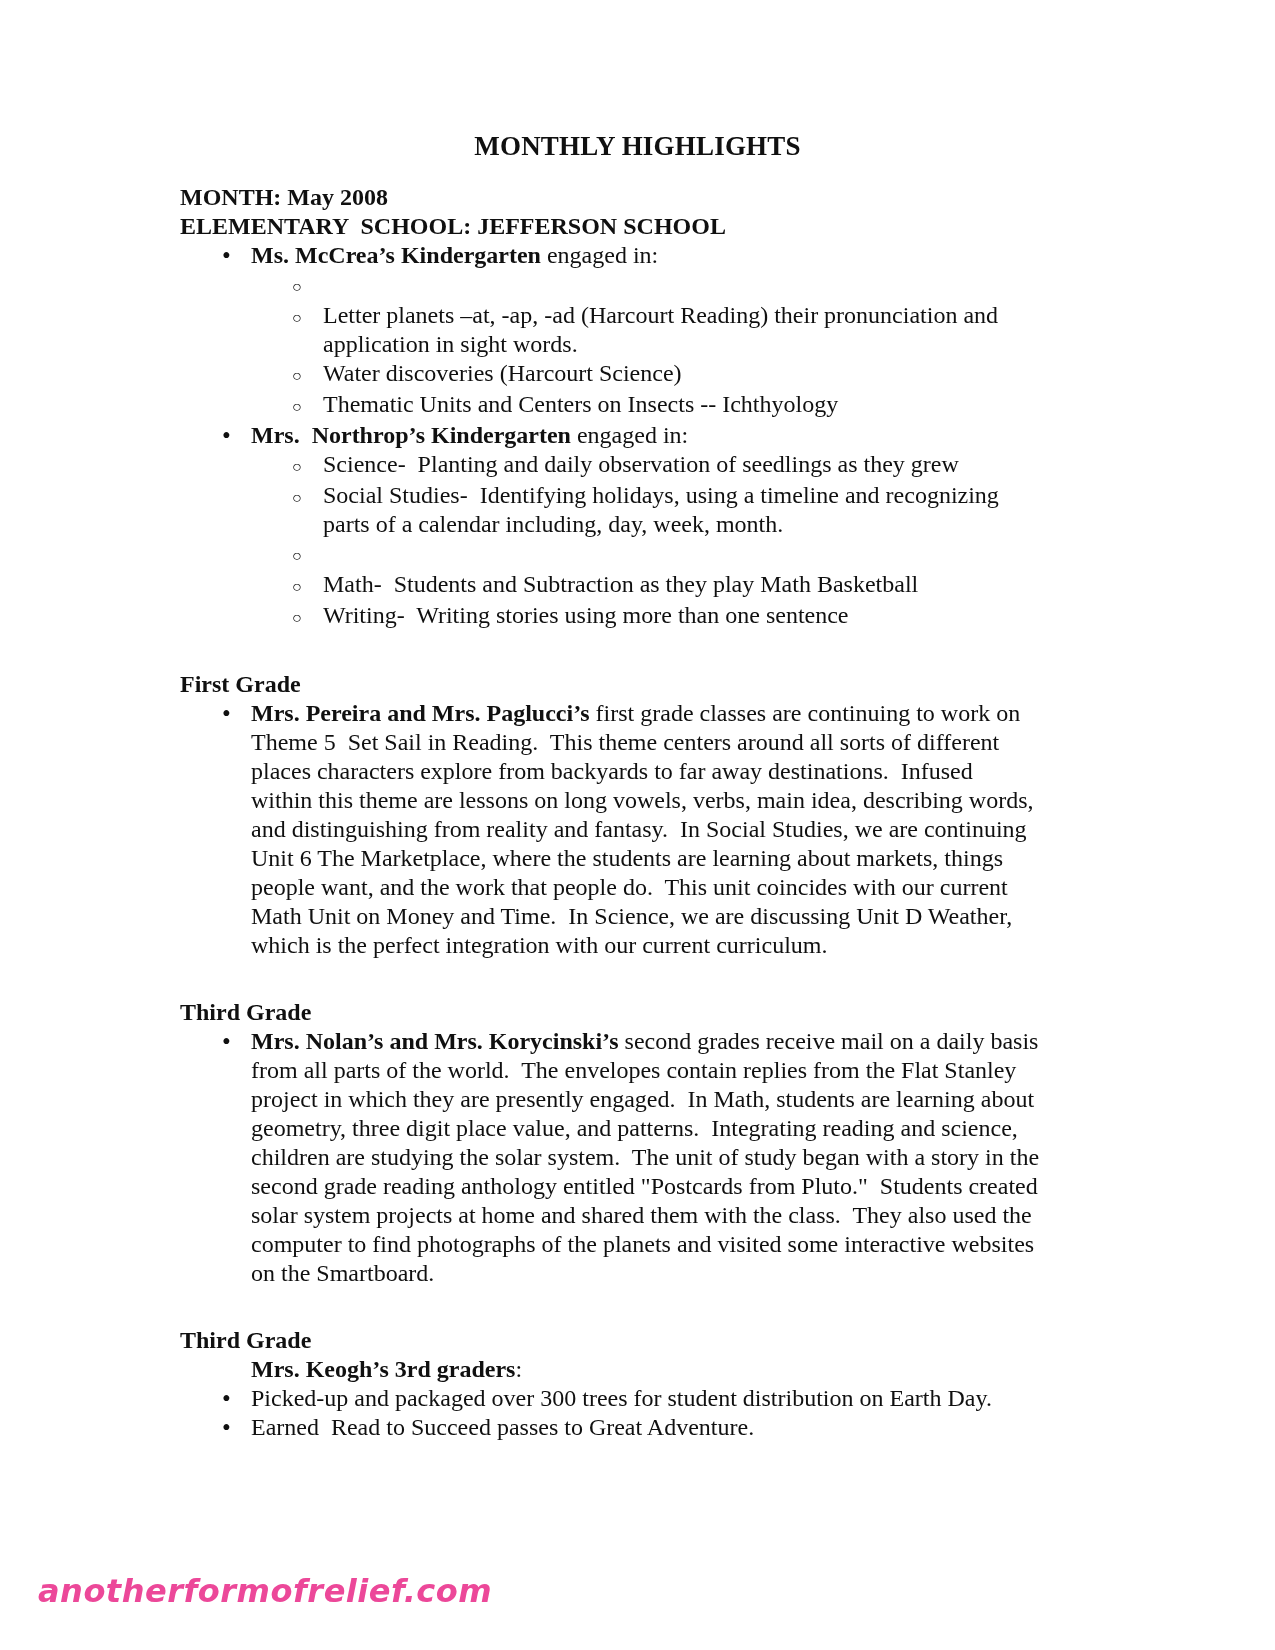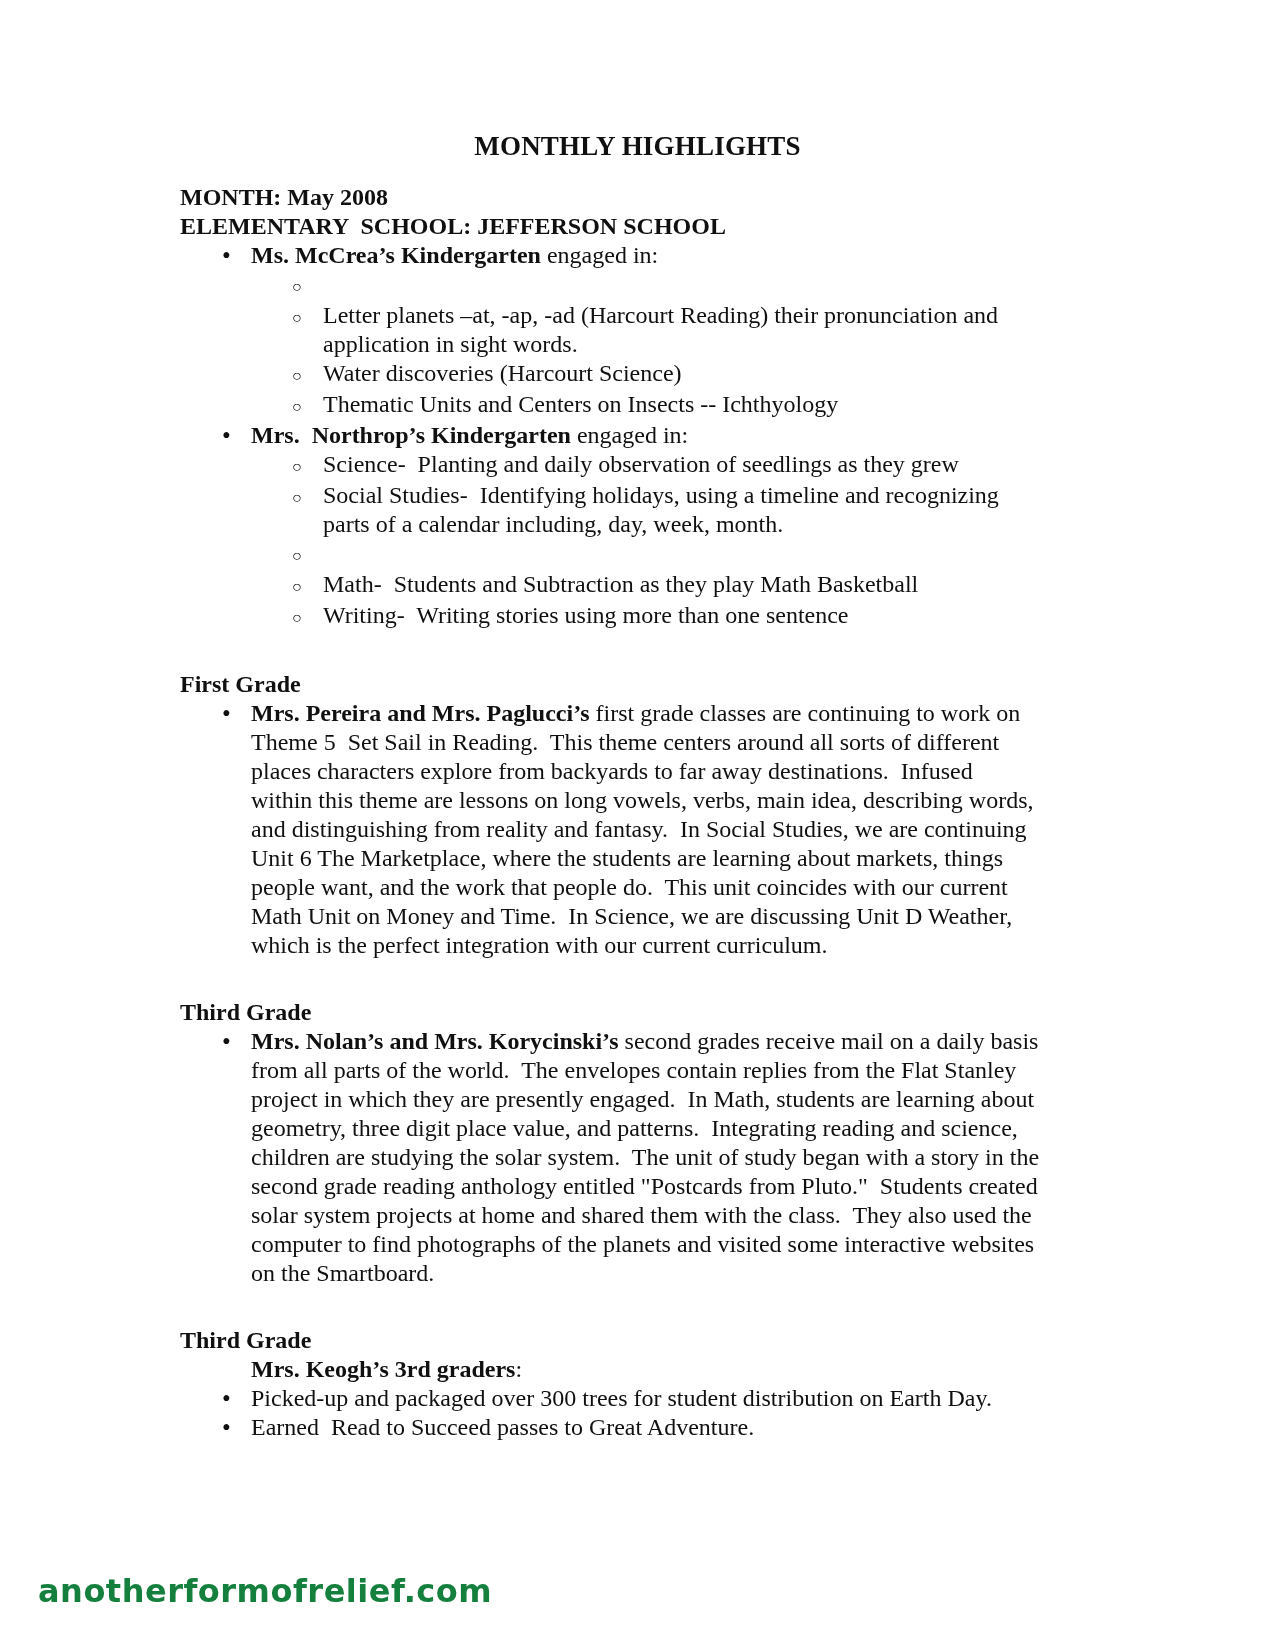--- a/index.html
+++ b/index.html
@@ -156,14 +156,14 @@
       <span class="m1">•</span>
       <div class="body1 t">Picked-up and packaged over 300 trees for student distribution on Earth Day.</div>
     </div>
     <div class="li1">
       <span class="m1">•</span>
       <div class="body1 t">Earned  Read to Succeed passes to Great Adventure.</div>
     </div>
 
   </div>
 
-  <a class="watermark" style="color: #15803d;">anotherformofrelief.com</a>
+  <a class="watermark" style="color: #ec4899; font-style: italic;">anotherformofrelief.com</a>
 </div>
 
 </body></html>

